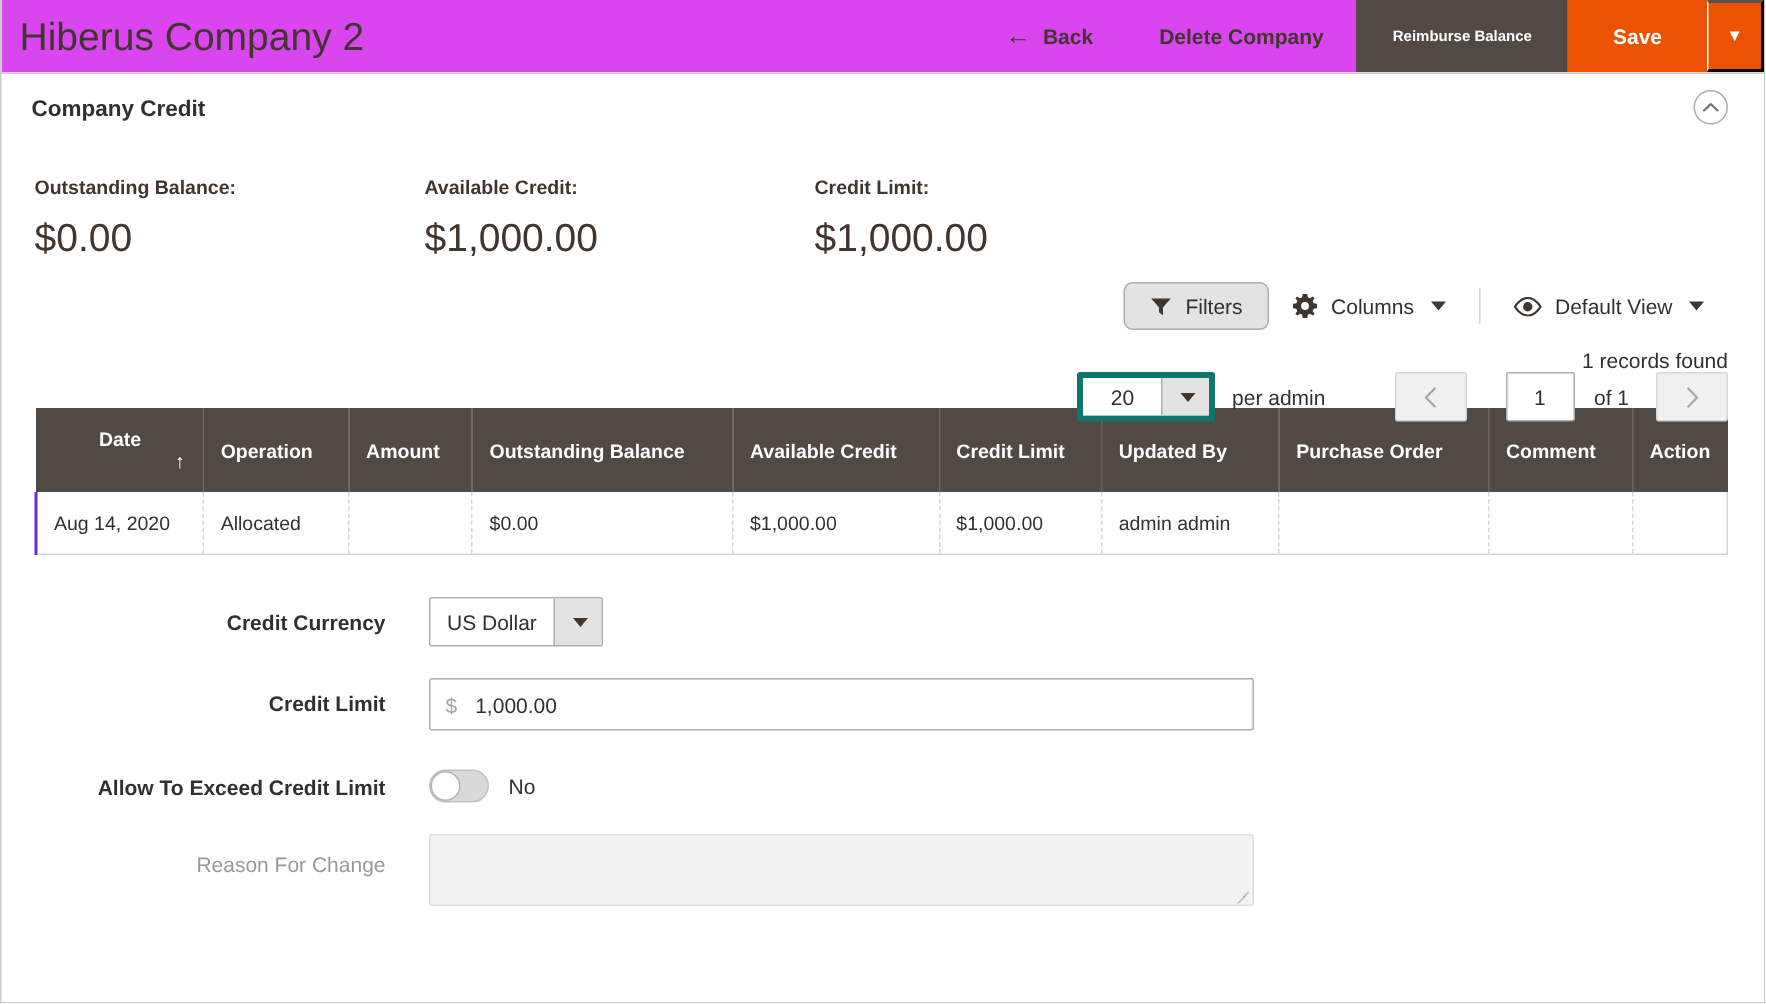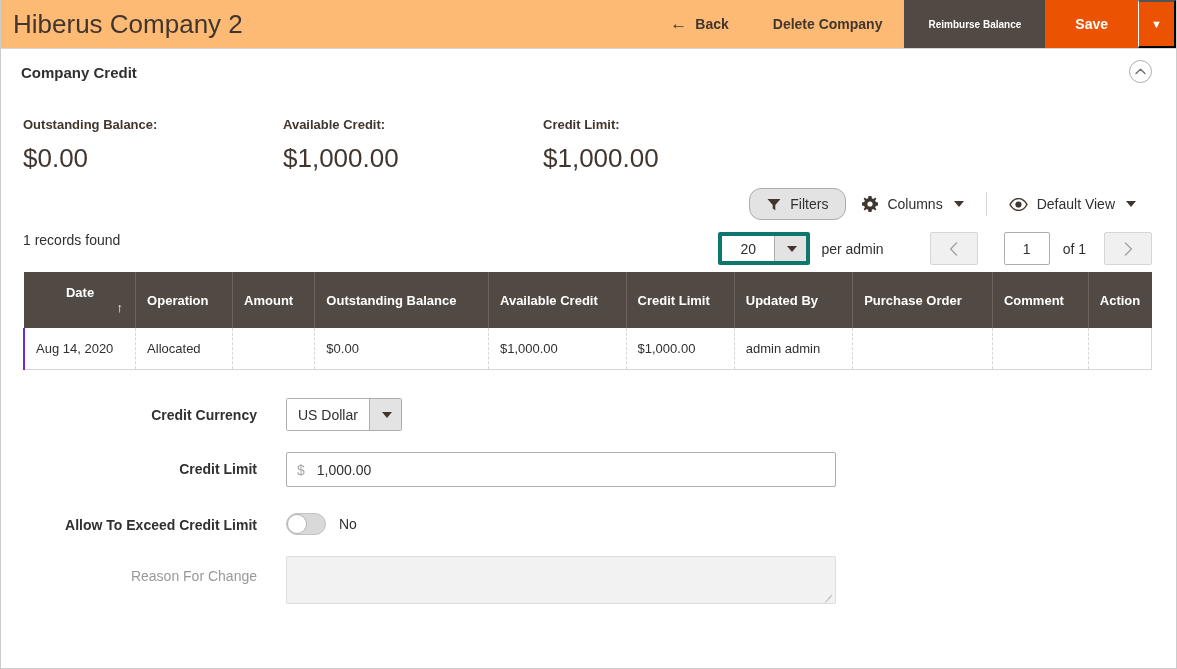--- a/index.html
+++ b/index.html
@@ -17,21 +17,21 @@
     background: #ffffff;
     border: 1px solid #cccccc;
     border-top: none;
     overflow: hidden;
   }
 
   
   .page-header {
     position: relative;
     height: 49px;
-    background: #fdba74;
+    background: #d946ef;
     border-bottom: 1px solid #d6d6d6;
     display: flex;
     align-items: stretch;
   }
   .page-title {
     font-size: 26px;
     font-weight: 400;
     color: #41362f;
     line-height: 49px;
     padding-left: 12px;
@@ -143,21 +143,21 @@
     justify-content: flex-end;
     padding: 14px 24px 0 0;
     gap: 0;
   }
   .filters-btn {
     display: flex;
     align-items: center;
     gap: 9px;
     background: #e3e3e3;
     border: 1px solid #adadad;
-    border-radius: 12px;
+    border-radius: 6px;
     padding: 7px 17px;
     font-size: 14px;
     color: #303030;
     cursor: pointer;
   }
   .tb-item {
     display: flex;
     align-items: center;
     gap: 9px;
     padding: 7px 16px;
@@ -178,23 +178,24 @@
     border-left: 5px solid transparent;
     border-right: 5px solid transparent;
     border-top: 6px solid #41362f;
     display: inline-block;
     margin-left: 2px;
   }
 
   
   .pager-row {
     display: flex;
-    align-items: flex-start;
+    align-items: flex-end;
     padding: 12px 24px 0 22px;
     height: 52px;
+    flex-direction: column;
   }
   .records-found {
     font-size: 14px;
     color: #303030;
   }
   .pager-right {
     margin-left: auto;
     display: flex;
     align-items: center;
     gap: 0;

